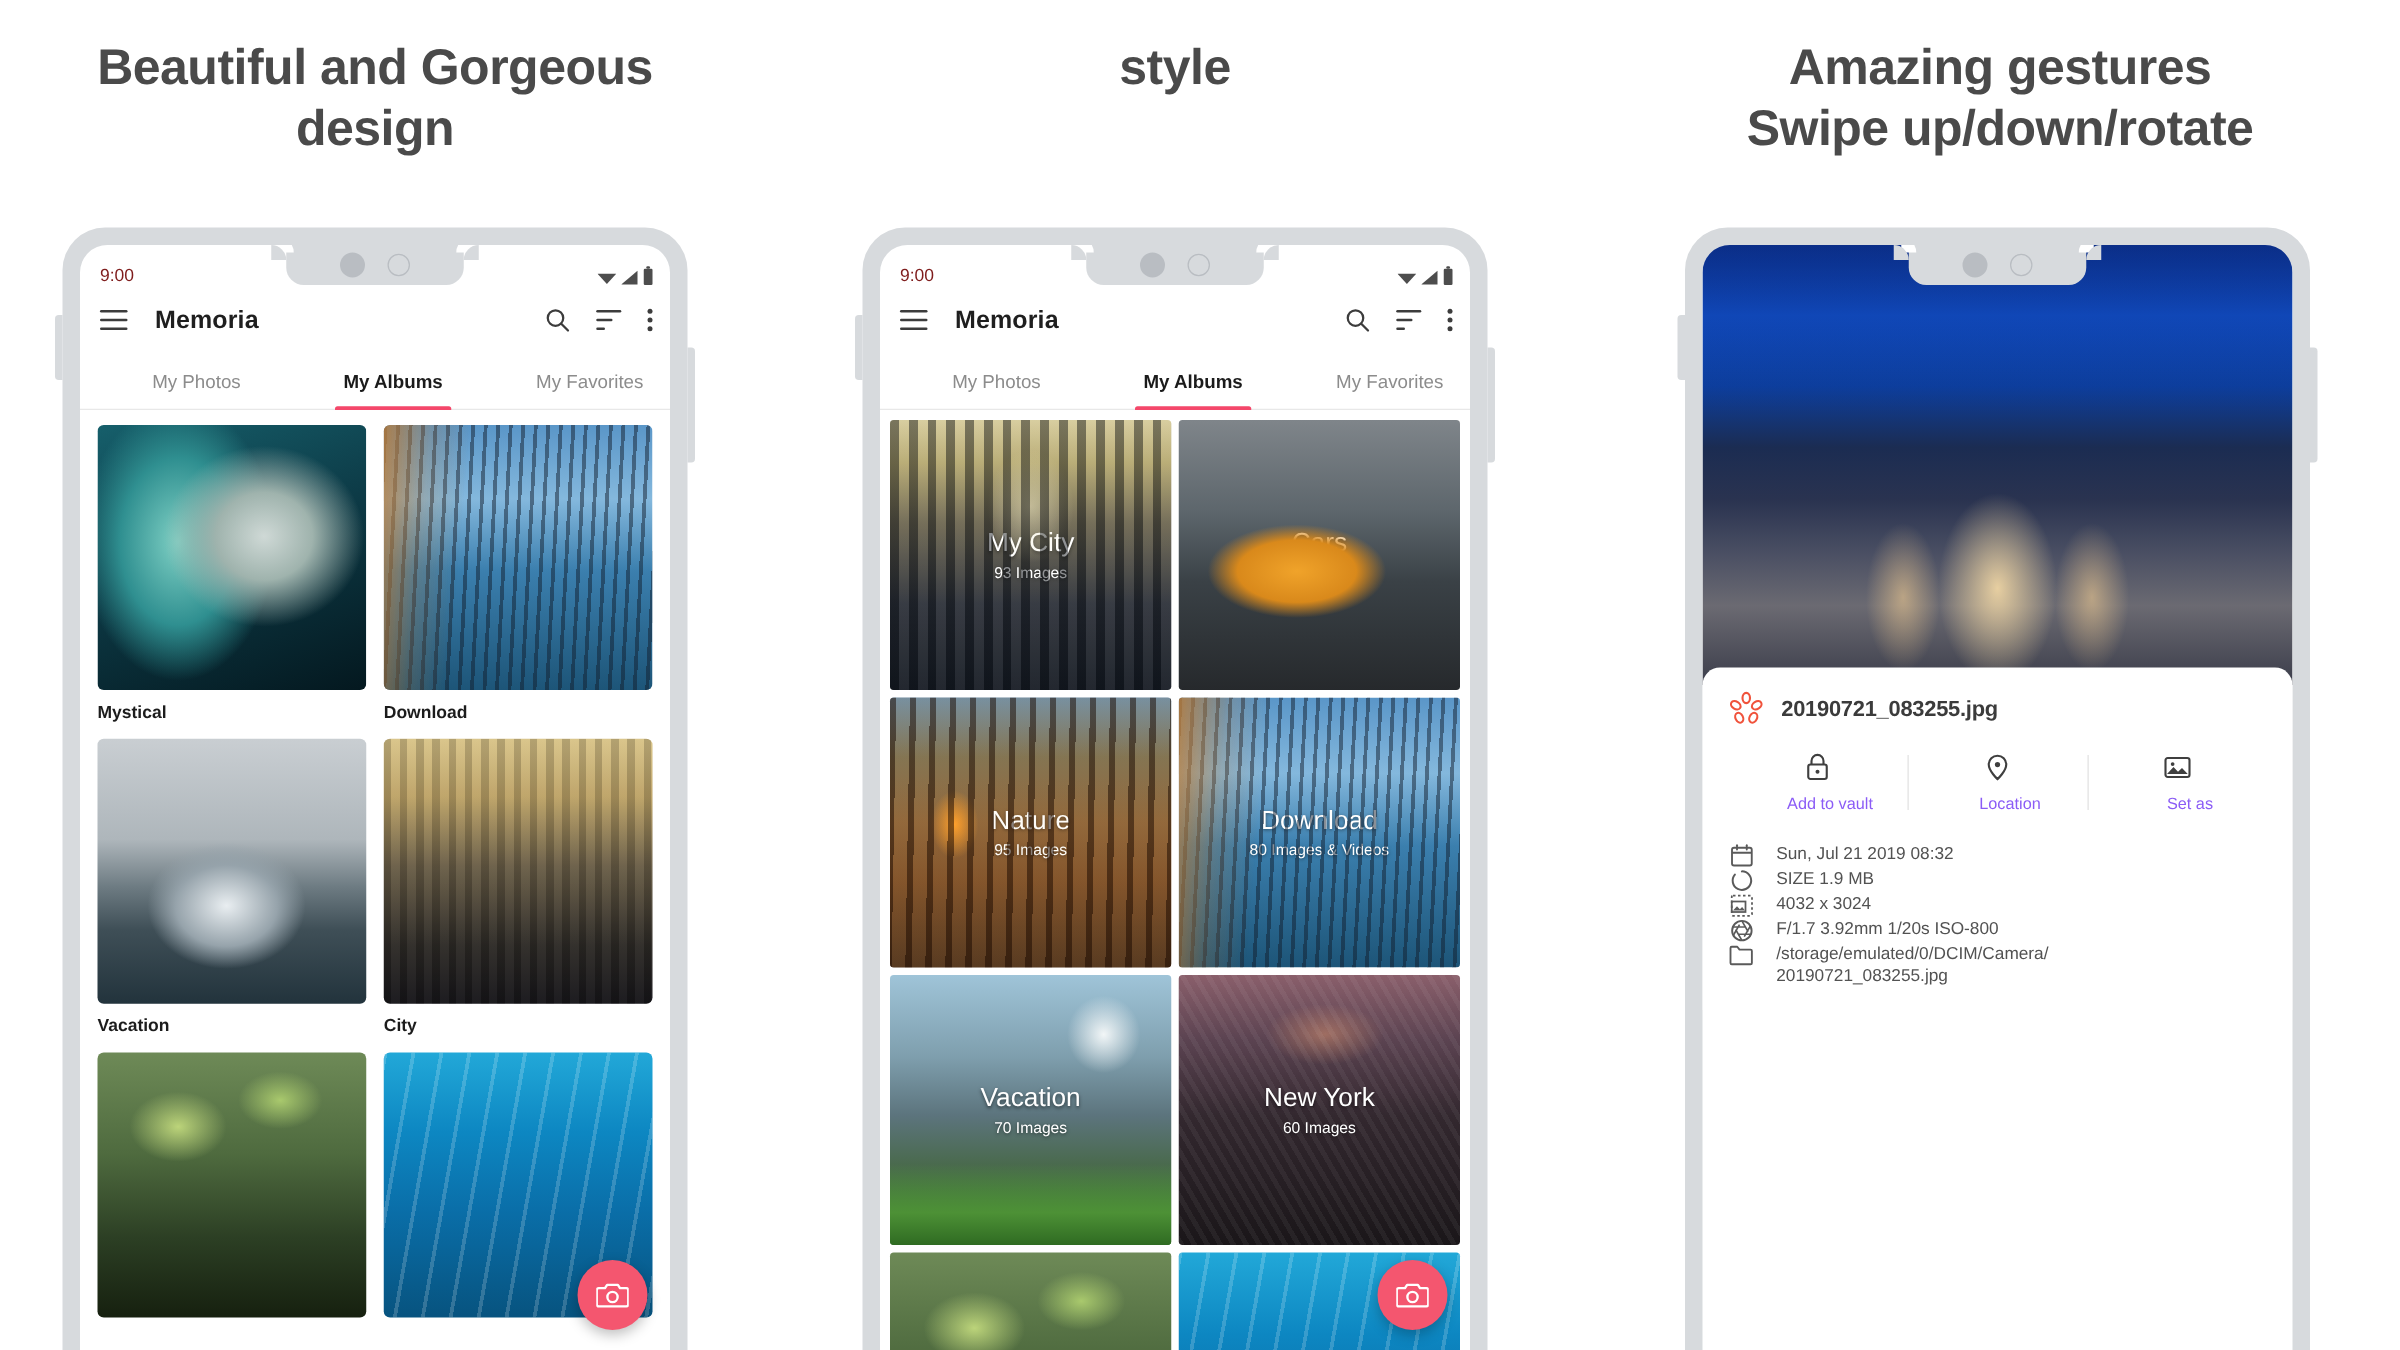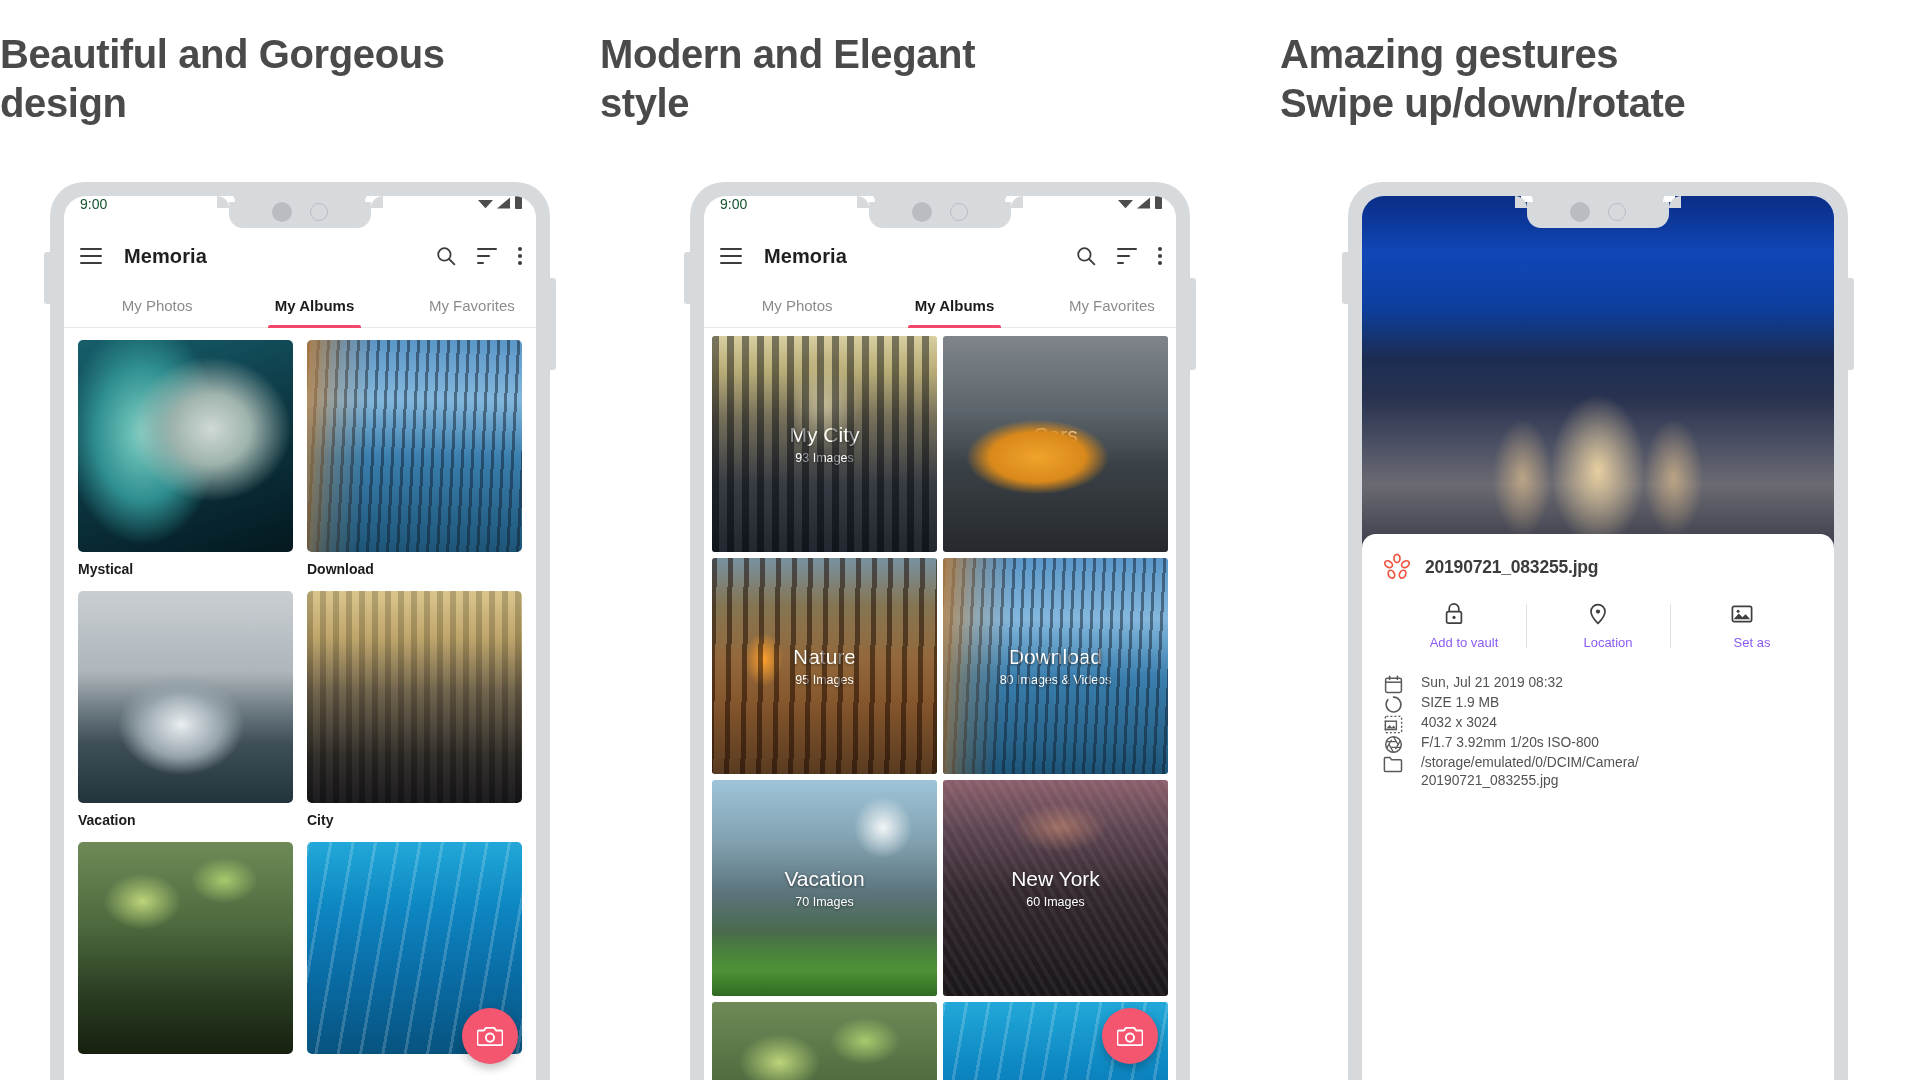--- a/index.html
+++ b/index.html
@@ -10,20 +10,21 @@
     overflow: hidden;
   }
   .stage { position: relative; width: 1920px; height: 1080px; background:#fff; }
 
   .panel { position: absolute; top: 0; height: 1080px; }
   .panel-1 { left: 0;    width: 600px; }
   .panel-2 { left: 600px; width: 680px; }
   .panel-3 { left: 1280px; width: 640px; }
 
   .headline {
+    text-align: center;
     font-size: 40px;
     line-height: 1.22;
     font-weight: 700;
     color: #4a4a4a;
     letter-spacing: -0.4px;
     padding-top: 30px;
   }
   .headline .l2 { display:block; }
 
   
@@ -75,23 +76,23 @@
     background:#d7dadd;
   }
   .notch::before{ left:-12px; border-top-right-radius:12px; box-shadow: 6px -6px 0 0 #fff;}
   .notch::after { right:-12px; border-top-left-radius:12px; box-shadow: -6px -6px 0 0 #fff;}
   .cam-a { width:20px;height:20px;border-radius:50%;background:#b9bdc2;}
   .cam-b { width:18px;height:18px;border-radius:50%;border:1.6px solid #b9bdc2;background:transparent;}
 
   .statusbar{
     position:relative;
     height:32px;
-    display:flex; align-items:flex-start; justify-content:space-between;
+    display:flex; align-items:flex-end; justify-content:space-between;
     padding: 0 14px 0 16px;
-    font-size:14px; color:#14532d; font-weight:400;
+    font-size:14px; color:#7f1d1d; font-weight:400;
     z-index:7;
   }
   .sb-right{ display:flex; align-items:center; gap:4px; }
   .ic-wifi{ width:15px;height:12px; }
   .ic-sig { width:14px;height:12px; }
   .ic-bat { width:7px;height:13px; background:#4d4d4d; border-radius:1px; position:relative;}
   .ic-bat::before{content:"";position:absolute;top:-2px;left:1.6px;width:3.6px;height:2px;background:#4d4d4d;border-radius:1px;}
 
   
   .appbar{
@@ -333,21 +334,20 @@
             <path d="M2 5.5h5l1.7-2.6h8.6L19 5.5h5a1.6 1.6 0 0 1 1.6 1.6v11.4A1.6 1.6 0 0 1 24 20.1H2A1.6 1.6 0 0 1 .4 18.5V7.1A1.6 1.6 0 0 1 2 5.5z" fill="none" stroke="#fff" stroke-width="1.9" stroke-linejoin="round"></path>
             <circle cx="13" cy="12.6" r="4.1" fill="none" stroke="#fff" stroke-width="1.9"></circle>
           </svg>
         </div>
       </div>
     </div>
   </div>
 
   <div class="panel panel-2">
     <div class="headline">
-      <span>Modern and Elegant</span>
       <span class="l2">style</span>
     </div>
 
     <div class="phone" style="left:90px; top:182px; width:500px; height:898px;">
       <div class="screen">
         <div class="notch">
           <span class="cam-a"></span>
           <span class="cam-b"></span>
         </div>
 

